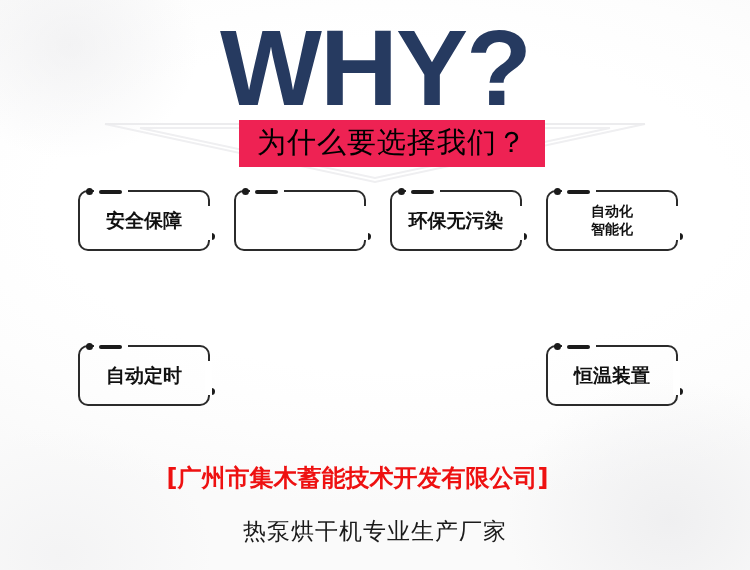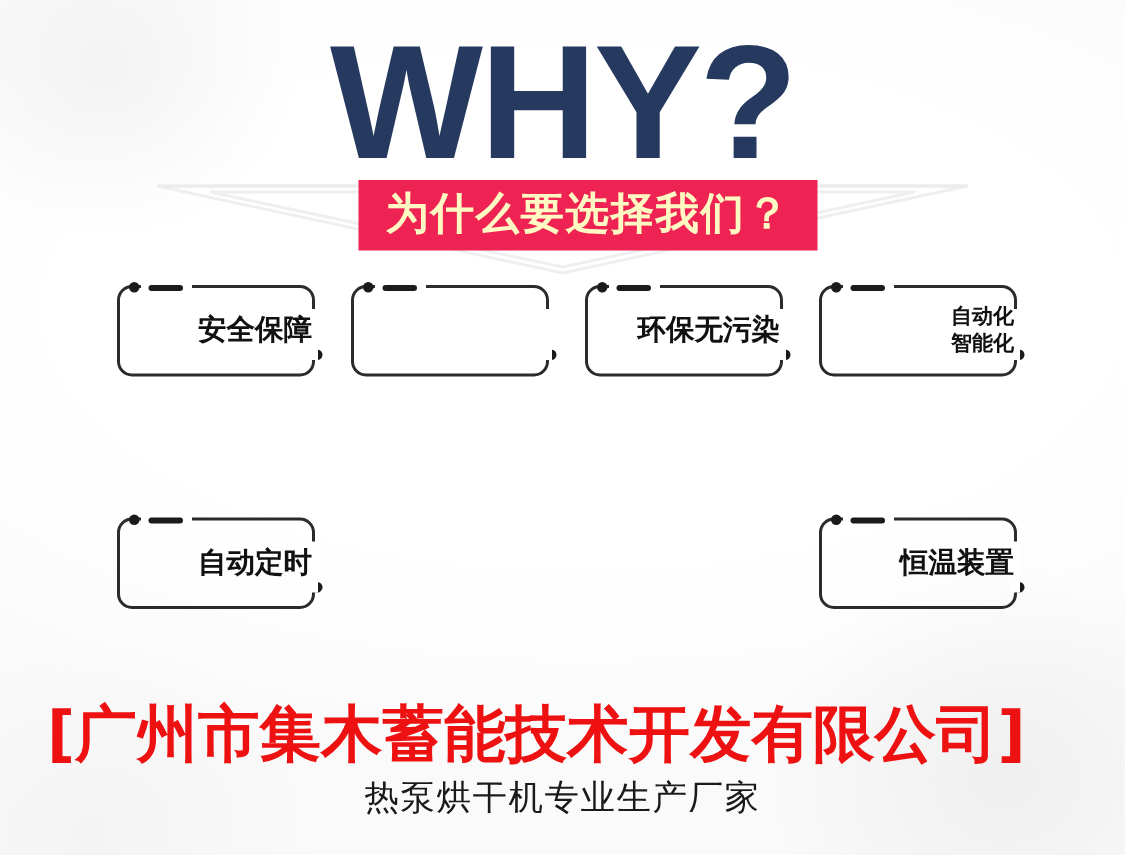--- a/index.html
+++ b/index.html
@@ -82,24 +82,24 @@
     position: absolute;
     left: 0;
     top: 120px;
     width: 750px;
     text-align: center;
     z-index: 4;
   }
   .banner {
     display: inline-block;
     background: #EE2253;
-    color: #fef9c3;
+    color: #000000;
     font-size: 29px;
     line-height: 1;
-    font-weight: 700;
+    font-weight: 400;
     letter-spacing: 1px;
     padding: 8px 18px 10px 18px;
     white-space: nowrap;
     margin-left: 34px;
   }
 
   
   .row {
     position: absolute;
     left: 78px;
@@ -114,21 +114,21 @@
   .box {
     position: relative;
     width: 132px;
     height: 61px;
     box-sizing: border-box;
     border: 2px solid #2b2b2b;
     border-radius: 10px;
     background: transparent;
     display: flex;
     align-items: center;
-    justify-content: flex-end;
+    justify-content: center;
   }
   
   .box::before {
     content: "";
     position: absolute;
     left: 14px;
     top: -4px;
     width: 34px;
     height: 7px;
     background: #ffffff;
@@ -199,21 +199,21 @@
   .box-label.two-line { font-size: 14px; line-height: 1.25; }
 
   
   .company {
     position: absolute;
     left: 0;
     top: 462px;
     width: 715px;
     text-align: center;
     font-family: "DejaVu Sans", "Liberation Sans", sans-serif;
-    font-size: 41px;
+    font-size: 24px;
     font-weight: 700;
     color: #EE1111;
     letter-spacing: 0px;
     white-space: nowrap;
     z-index: 3;
   }
   .tagline {
     position: absolute;
     left: 0;
     top: 516px;

